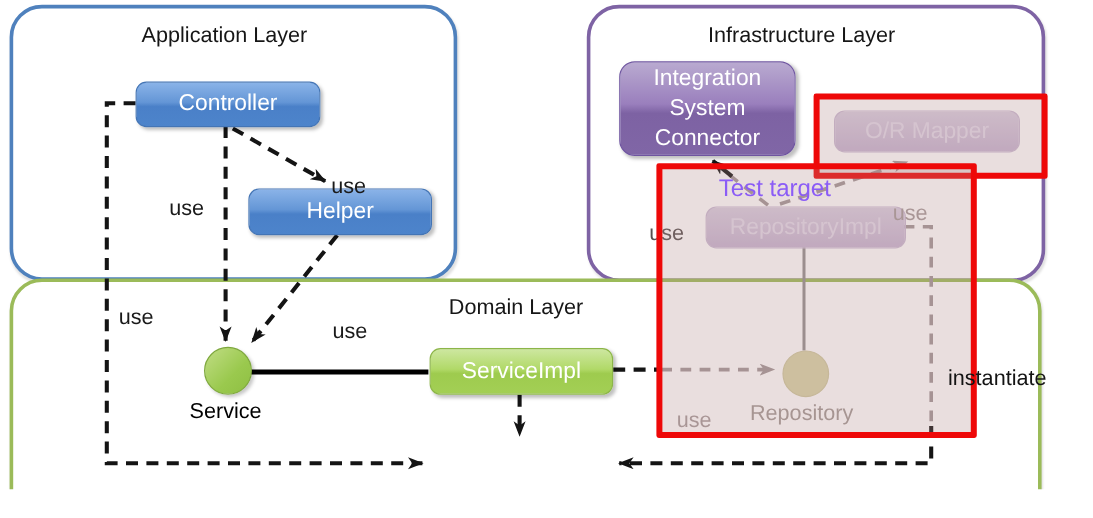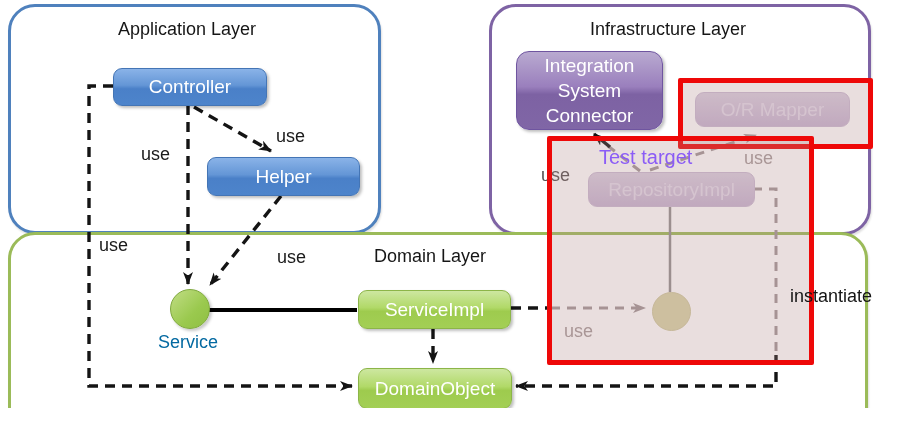--- a/index.html
+++ b/index.html
@@ -35,24 +35,24 @@
   .n-ormapper   {left:695px;top:92px; width:153px;height:33px;}
   .n-repoimpl   {left:588px;top:172px;width:165px;height:33px;}
   .n-serviceimpl{left:358px;top:290px;width:151px;height:37px;}
   .n-domainobj  {left:358px;top:368px;width:152px;height:39px;}
   .ball{position:absolute;border-radius:50%;z-index:20;}
   .b-service{left:170px;top:289px;width:38px;height:38px;
              background:linear-gradient(135deg,#c1dd85 0%,#9ac94e 60%,#8fbf43 100%);
              border:1px solid #7ea83d;box-shadow:2px 2px 3px rgba(0,0,0,0.22);}
   .b-repository{left:652px;top:292px;width:37px;height:37px;background:#d8d4a8;border:1px solid #cfcaa0;}
   .ball-label{position:absolute;font-size:18px;z-index:20;white-space:nowrap;}
-  .l-service{left:158px;top:332px;color:#0369a1;}
+  .l-service{left:158px;top:332px;color:#000000;}
   .l-repository{left:625px;top:334px;color:#a39a96;}
   
-  .edge-label{position:absolute;font-size:18px;color:#1a1a1a;z-index:20;white-space:nowrap;}
+  .edge-label{position:absolute;font-size:18px;color:#1a1a1a;z-index:20;white-space:nowrap;margin-top:19px;}
   .u1{left:141px;top:144px;} .u2{left:276px;top:126px;} .u3{left:99px;top:235px;}
   .u4{left:277px;top:247px;} .u5{left:541px;top:165px;color:#565050;}
   .u6{left:744px;top:148px;color:#a79c9c;} .u7{left:564px;top:321px;color:#a79c9c;}
   .l-inst{left:790px;top:286px;color:#141414;z-index:40;}
   .l-test{position:absolute;left:563px;top:146px;font-size:20px;color:#8b5cf6;z-index:40;white-space:nowrap;margin-left:36px;}
   
   .hl{position:absolute;border:5px solid #ee0808;background:rgba(176,136,136,0.28);z-index:30;border-radius:2px;}
   .hl-big  {left:547px;top:136px;width:257px;height:219px;}
   .hl-small{left:678px;top:78px; width:185px;height:61px;}
   
@@ -117,23 +117,21 @@
   <div class="node faded n-repoimpl">
     <span>RepositoryImpl</span>
   </div>
 
   <div class="ball b-service"></div>
   <div class="ball-label l-service">Service</div>
   <div class="node green n-serviceimpl">
     <span>ServiceImpl</span>
   </div>
   <div class="ball b-repository"></div>
-  <div class="node green n-domainobj">
-    <span>DomainObject</span>
-  </div>
+  <div class="ball-label l-repository">Repository</div>
 
   <div class="edge-label u1">use</div>
   <div class="edge-label u2">use</div>
   <div class="edge-label u3">use</div>
   <div class="edge-label u4">use</div>
   <div class="edge-label u5">use</div>
   <div class="edge-label u6">use</div>
   <div class="edge-label u7">use</div>
   <div class="edge-label l-inst">instantiate</div>
 

